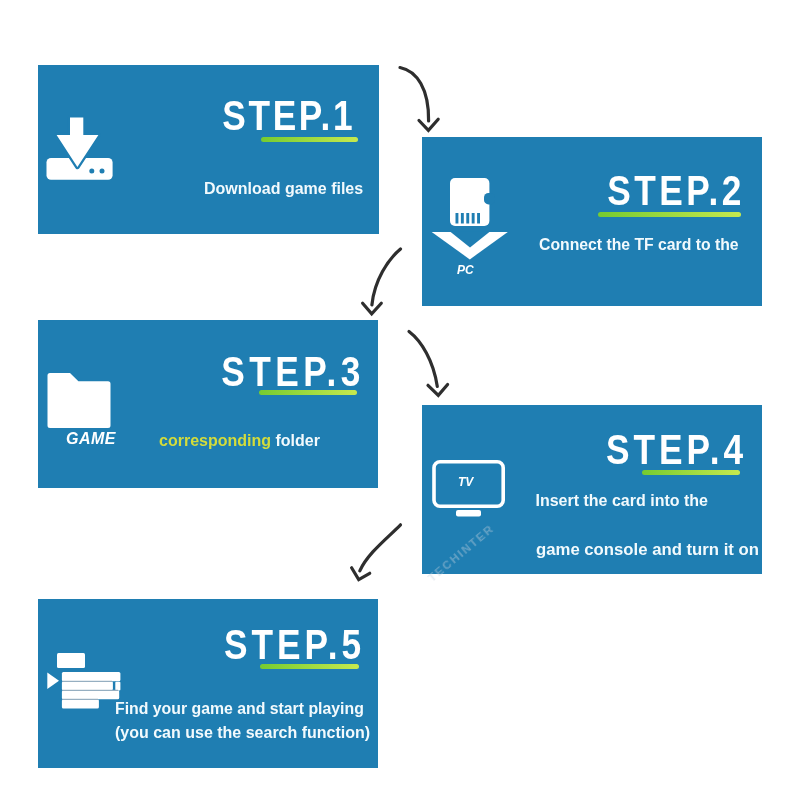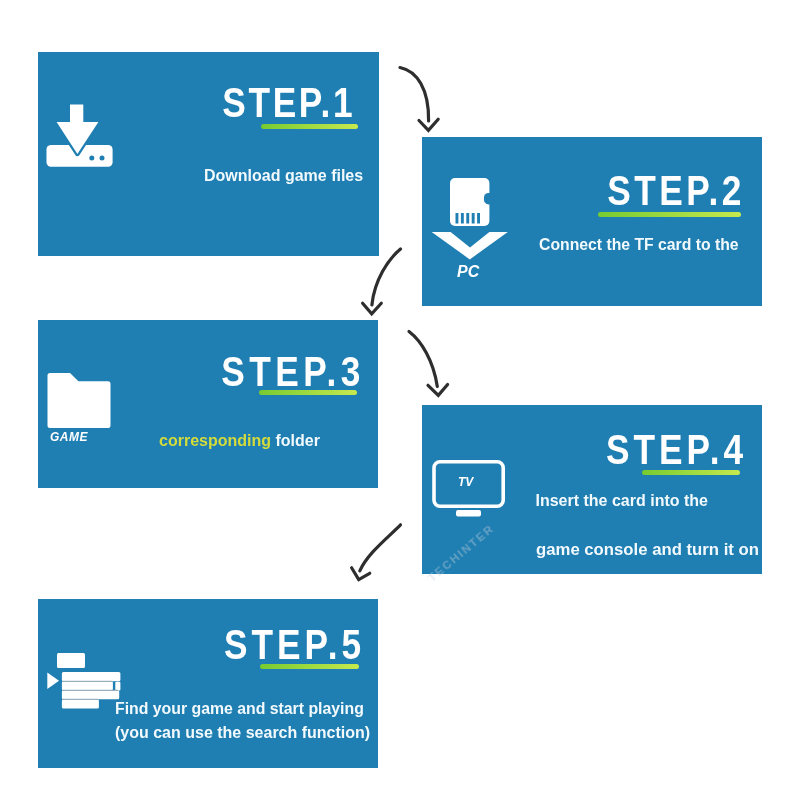--- a/index.html
+++ b/index.html
@@ -2,21 +2,21 @@
 <html><head>
 <meta charset="utf-8">
 <style>
   html,body{margin:0;padding:0;}
   body{
     width:800px;height:800px;position:relative;overflow:hidden;
     background:var(--bg,#ffffff);
     font-family:"Liberation Sans","DejaVu Sans",sans-serif;
   }
   .card{position:absolute;background:var(--box,#1f7eb2);}
-  #card1{left:38px;top:52px;width:341px;height:204px;}
+  #card1{left:38px;top:65px;width:341px;height:169px;}
   #card2{left:422px;top:137px;width:340px;height:169px;}
   #card3{left:38px;top:320px;width:340px;height:168px;}
   #card4{left:422px;top:405px;width:340px;height:169px;}
   #card5{left:38px;top:599px;width:340px;height:169px;text-align:center;}
 
   .step-heading{
     position:absolute;color:var(--heading,#fff);
     font-size:42px;font-weight:bold;line-height:1;white-space:nowrap;
     transform-origin:right top;transform:scaleX(0.84);
   }
@@ -53,22 +53,22 @@
   #b4l1{left:113.5px;top:88.3px;}
   #b4l2{left:113.5px;top:112.7px;}
   #b4l3{left:113.5px;top:137.1px;transform:scaleX(1.045);}
   #b5l1{left:77px;top:101.8px;transform:scaleX(0.989);}
   #b5l2{left:77px;top:126.4px;}
 
   .icon-label{
     position:absolute;color:#fff;font-weight:bold;font-style:italic;
     line-height:1;white-space:nowrap;
   }
-  #pc-label{left:35px;top:126.6px;font-size:16px;}
-  #game-label{left:12px;top:110.8px;font-size:12px;letter-spacing:0.5px;}
+  #pc-label{left:35px;top:126.6px;font-size:12px;}
+  #game-label{left:28px;top:110.8px;font-size:16px;letter-spacing:0.5px;}
   #tv-label{left:36px;top:71px;font-size:12px;}
 
   .icon-svg{position:absolute;}
   #icon1{left:8px;top:48px;}
   #icon2{left:8px;top:41px;}
   #icon3{left:7px;top:51px;}
   #icon4{left:8px;top:53px;}
   #icon5{left:8px;top:53px;}
 
   #arrows{position:absolute;left:0;top:0;pointer-events:none;}

